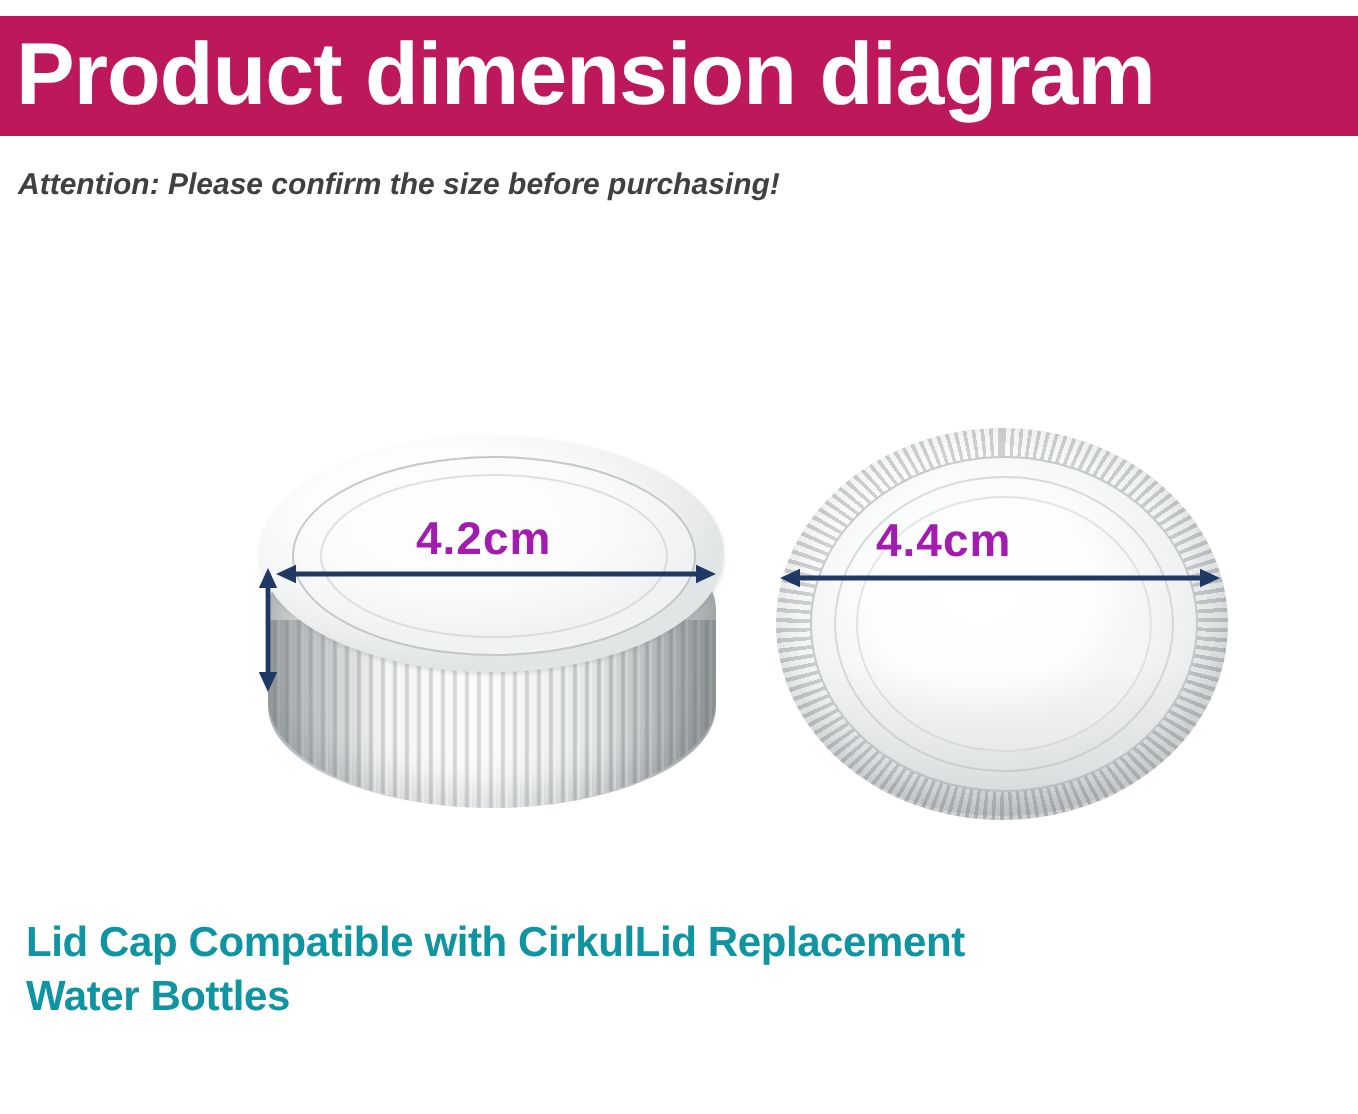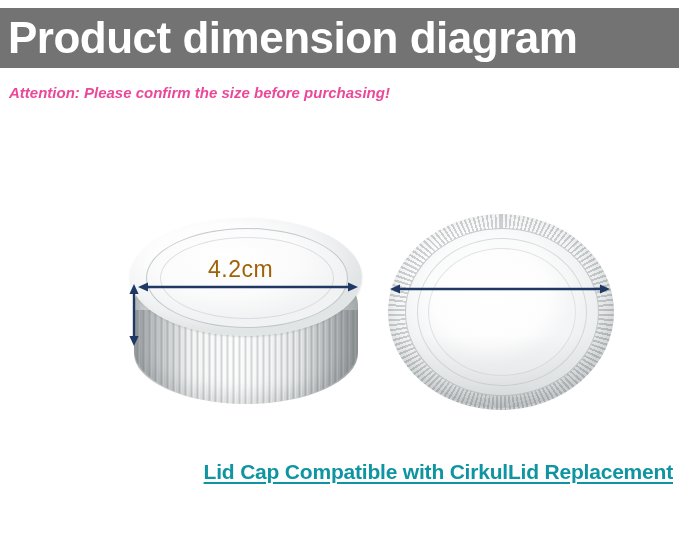--- a/index.html
+++ b/index.html
@@ -16,21 +16,21 @@
     -webkit-font-smoothing: antialiased;
   }
 
   
   #banner {
     position: absolute;
     left: 0;
     top: 8px;
     width: 679px;
     height: 60px;
-    background: #737373;
+    background: #be185d;
     overflow: hidden;
   }
   #banner-title {
     position: absolute;
     left: 8px;
     top: 50%;
     transform: translateY(-50%);
     color: #ffffff;
     font-family: "Liberation Sans", sans-serif;
     font-weight: bold;
@@ -38,21 +38,21 @@
     line-height: 46px;
     letter-spacing: -0.5px;
     white-space: nowrap;
   }
 
   
   #attention {
     position: absolute;
     left: 9px;
     top: 84px;
-    color: #ec4899;
+    color: #404040;
     font-family: "Liberation Sans", sans-serif;
     font-style: italic;
     font-weight: bold;
     font-size: 15px;
     line-height: 18px;
     white-space: nowrap;
   }
 
   
   #stage {
@@ -240,23 +240,23 @@
     border-radius: 0 0 50% 50% / 0 0 100% 100%;
     background: linear-gradient(to bottom,
         rgba(150,156,160,0.00) 0%,
         rgba(150,156,160,0.16) 70%,
         rgba(130,136,140,0.26) 100%);
   }
 
   
   .dim-label {
     position: absolute;
-    color: #a16207;
-    font-family: "Liberation Sans", sans-serif;
-    font-weight: normal;
+    color: #a21caf;
+    font-family: "Liberation Sans", sans-serif;
+    font-weight: bold;
     font-size: 23px;
     line-height: 24px;
     letter-spacing: 0.5px;
     white-space: nowrap;
   }
   #label-42 { left: 208px; top: 57px; }
   #label-44 { left: 438px; top: 58px; }
   #label-12 { left: 46px; top: 102px; }
 
   .dim-arrow { position: absolute; }
@@ -272,24 +272,22 @@
     width: 660px;
     color: #0f94a1;
     font-family: "Liberation Sans", sans-serif;
     font-weight: bold;
     font-size: 21px;
     line-height: 27px;
     letter-spacing: -0.2px;
   }
   #product-title .tline {
     display: block;
-    text-decoration: underline;
     text-underline-offset: 3px;
     white-space: nowrap;
-    text-align: right;
   }
 </style>
 </head>
 <body>
 
 <div id="banner">
   <div id="banner-title">Product dimension diagram</div>
 </div>
 
 <div id="attention">Attention: Please confirm the size before purchasing!</div>
@@ -327,17 +325,19 @@
     <line x1="7" y1="7" x2="7" y2="55" stroke="#1f3864" stroke-width="2.4"></line>
     <polygon points="7,0 2.4,10 11.6,10" fill="#1f3864"></polygon>
     <polygon points="7,62 2.4,52 11.6,52" fill="#1f3864"></polygon>
   </svg>
 
   <svg id="arrow-44" class="dim-arrow" width="220" height="14" viewBox="0 0 220 14">
     <line x1="7" y1="7" x2="213" y2="7" stroke="#1f3864" stroke-width="2.4"></line>
     <polygon points="0,7 10,2.4 10,11.6" fill="#1f3864"></polygon>
     <polygon points="220,7 210,2.4 210,11.6" fill="#1f3864"></polygon>
   </svg>
+  <div id="label-44" class="dim-label">4.4cm</div>
 </div>
 
 <div id="product-title">
   <span class="tline">Lid Cap Compatible with CirkulLid Replacement</span>
+  <span class="tline">Water Bottles</span>
 </div>
 
 </body></html>

